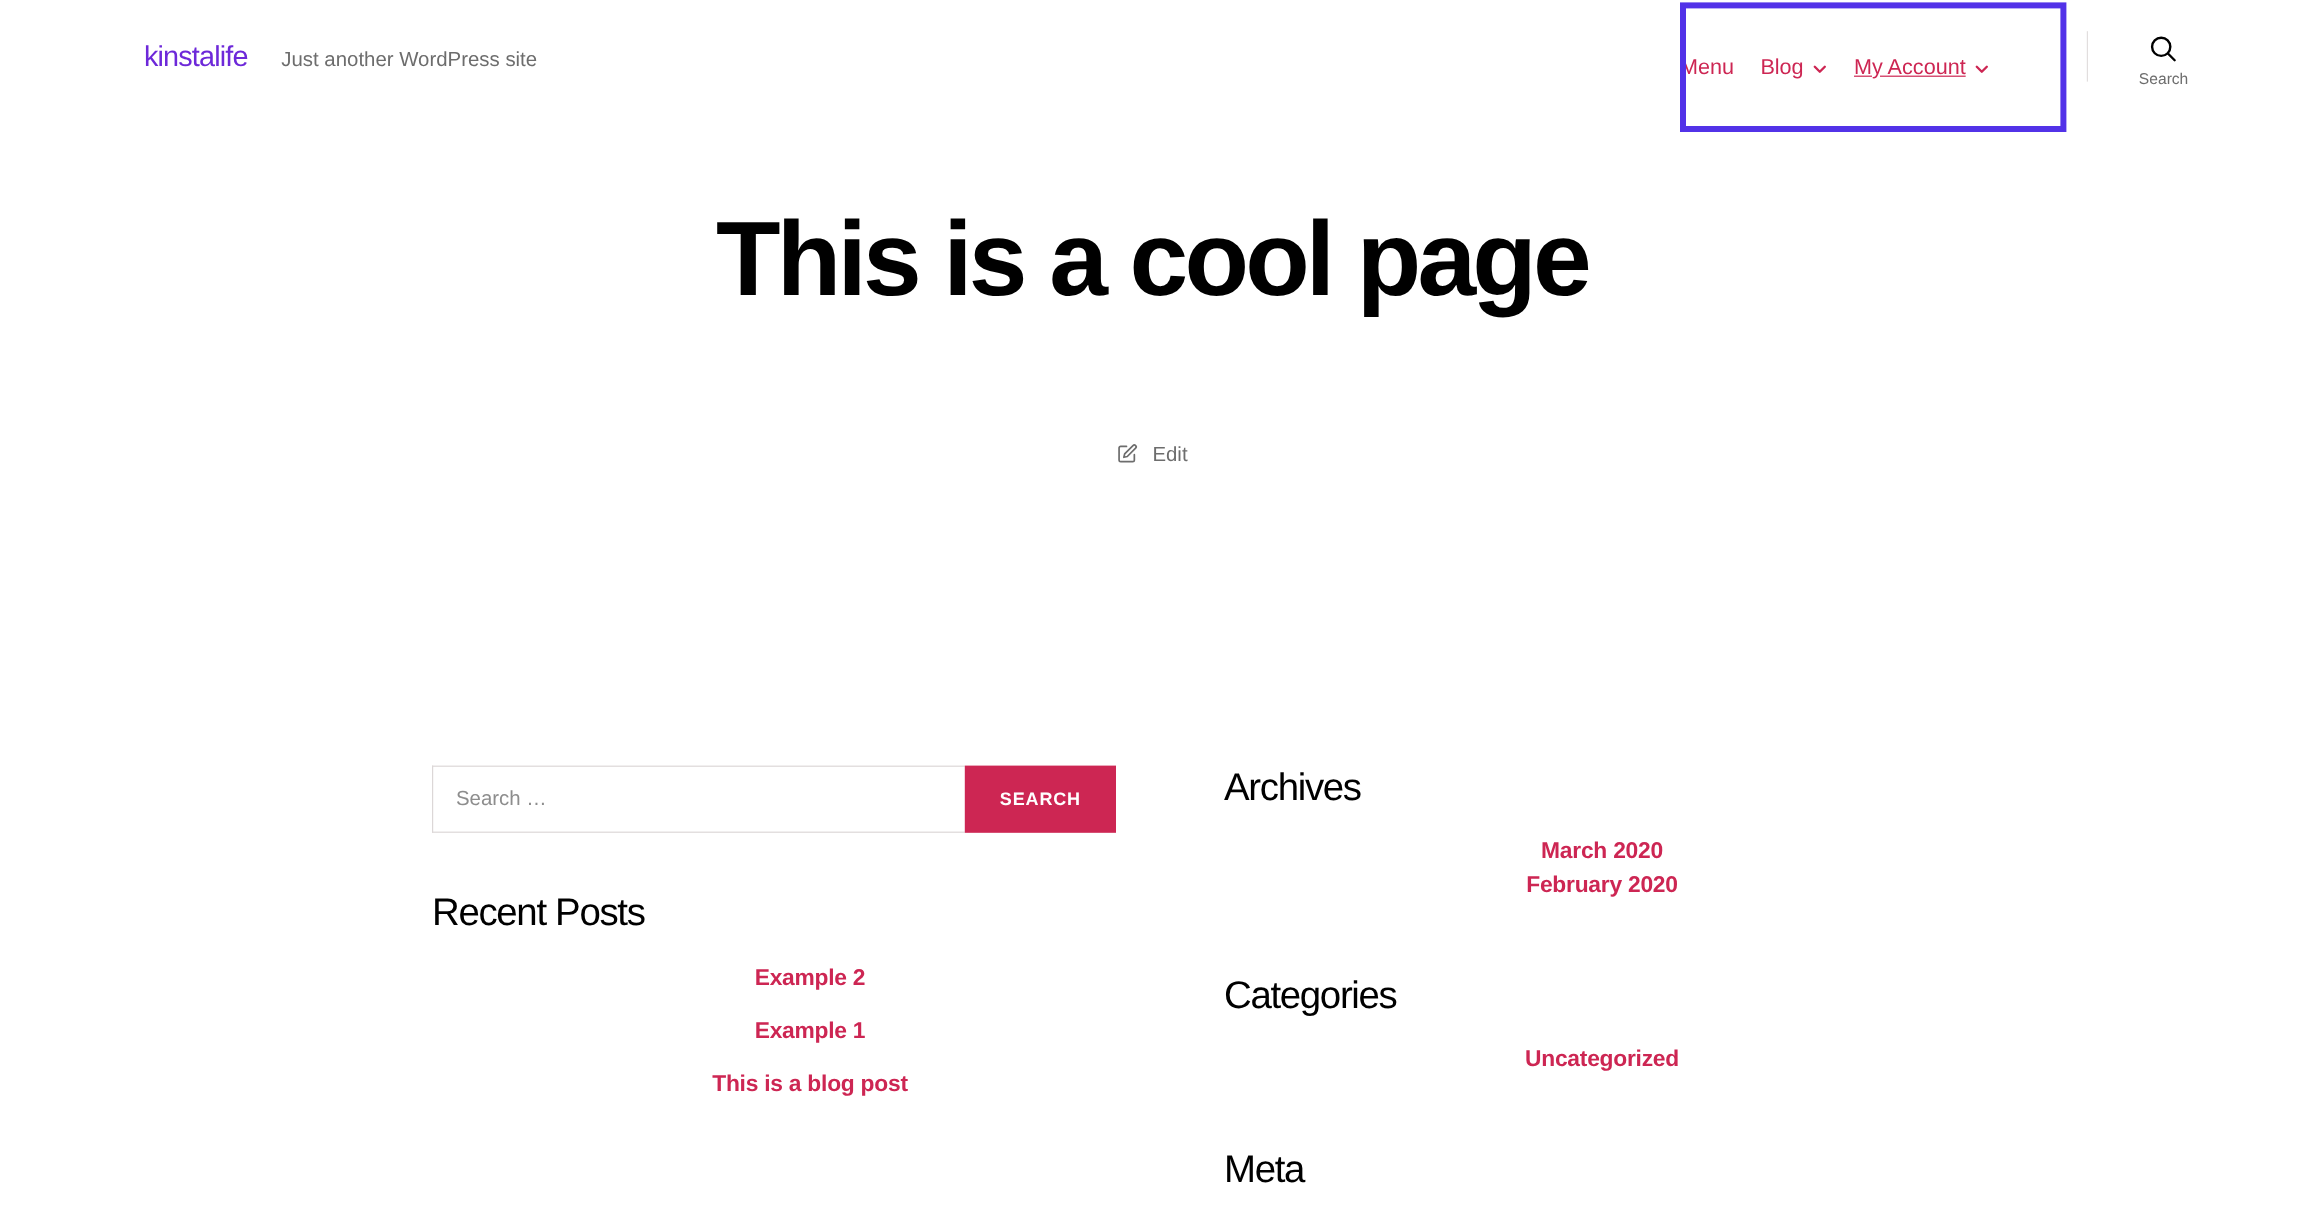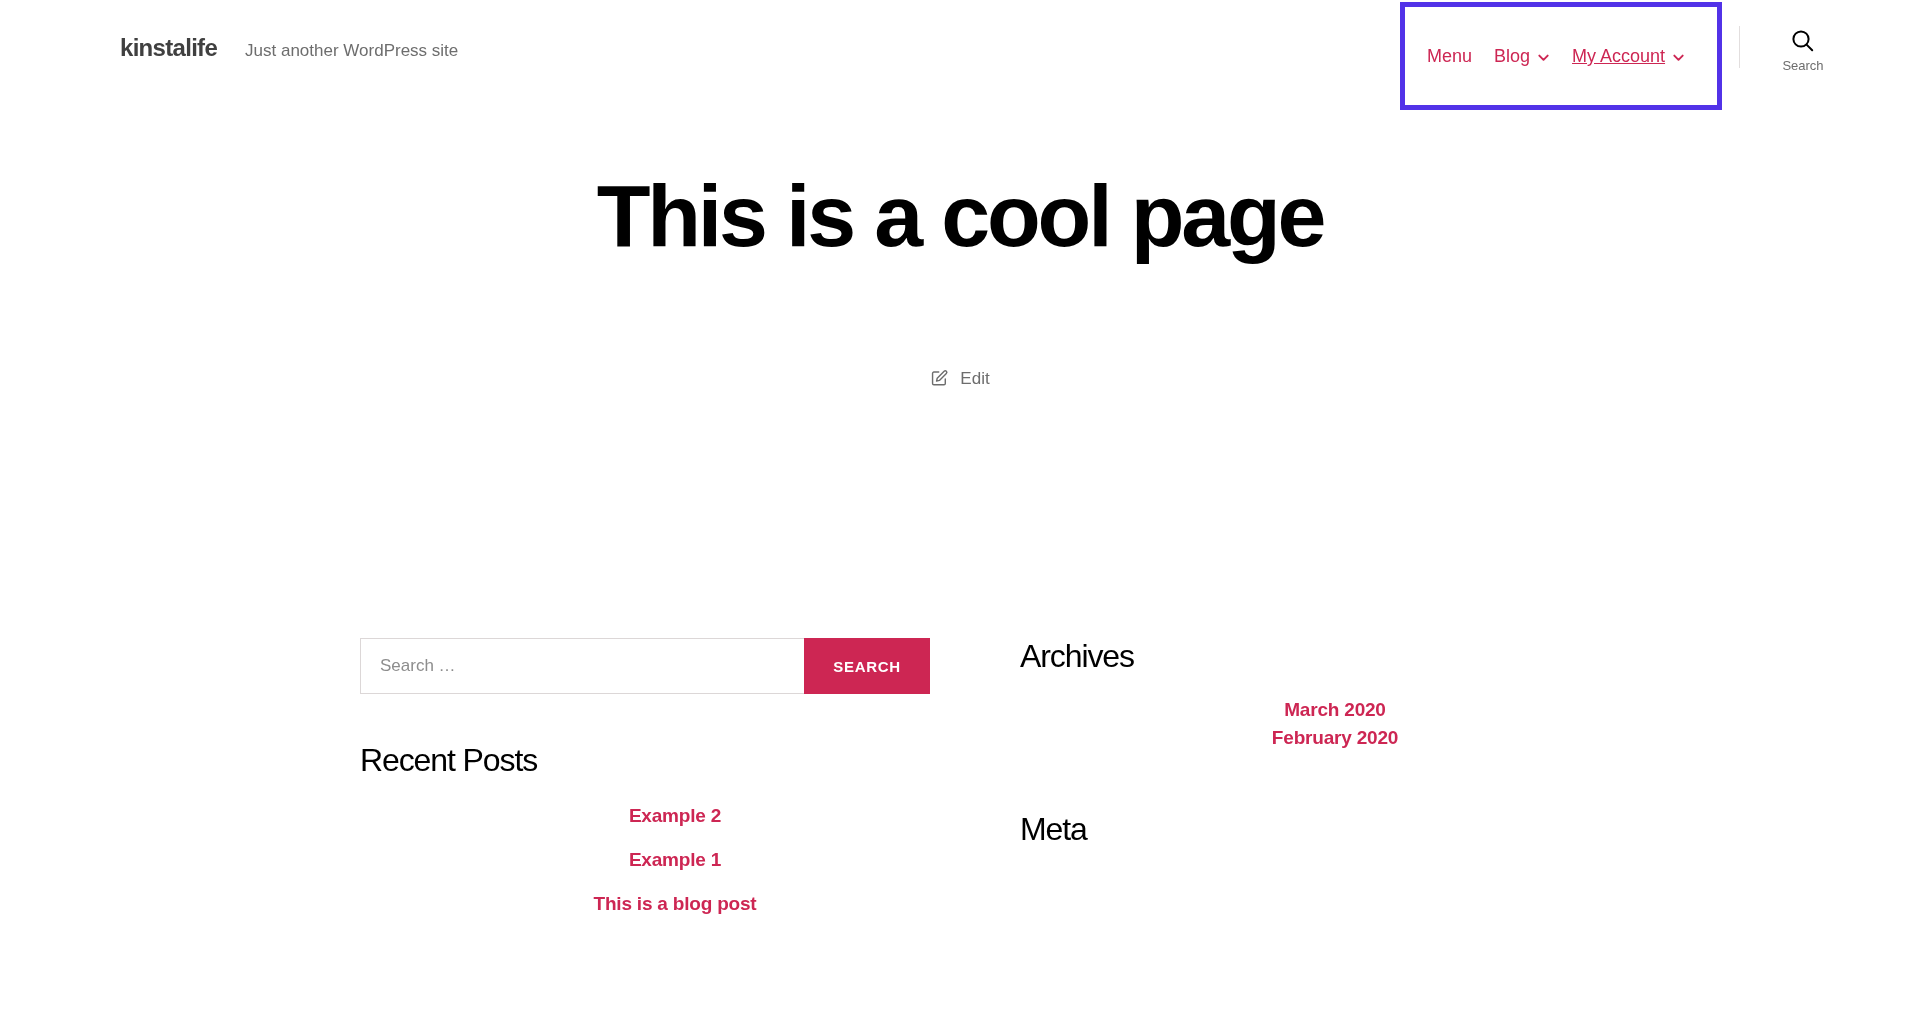--- a/index.html
+++ b/index.html
@@ -21,23 +21,23 @@
   }
   .brand-block {
     position: absolute;
     left: 120px;
     top: 36px;
     display: flex;
     align-items: baseline;
   }
   .site-title {
     font-size: 24px;
-    font-weight: 700;
+    font-weight: 400;
     letter-spacing: -0.7px;
-    color: #404040;
+    color: #6d28d9;
     line-height: 1;
   }
   .site-tagline {
     margin-left: 28px;
     font-size: 17px;
     font-weight: 400;
     color: #6d6d6d;
     line-height: 1;
   }
 
@@ -52,21 +52,20 @@
   }
   .primary-nav {
     position: absolute;
     left: 1400px;
     top: 2px;
     width: 258px;
     height: 108px;
     display: flex;
     justify-content: center;
     gap: 22px;
-    margin-left: 27px;
   }
   .nav-item {
     display: inline-flex;
     align-items: center;
     gap: 7px;
     font-size: 18px;
     font-weight: 400;
     color: #cd2653;
     line-height: 1;
     white-space: nowrap;
@@ -318,20 +317,28 @@
       <ul class="widget-list">
         <li>
           <span class="widget-link">March 2020</span>
         </li>
         <li>
           <span class="widget-link">February 2020</span>
         </li>
       </ul>
     </section>
 
+    <section class="widget-block categories-widget">
+      <h2 class="widget-title">Categories</h2>
+      <ul class="widget-list">
+        <li>
+          <span class="widget-link">Uncategorized</span>
+        </li>
+      </ul>
+    </section>
 
     <section class="widget-block meta-widget">
       <h2 class="widget-title">Meta</h2>
     </section>
 
   </div>
 
 </div>
 
 </body></html>

